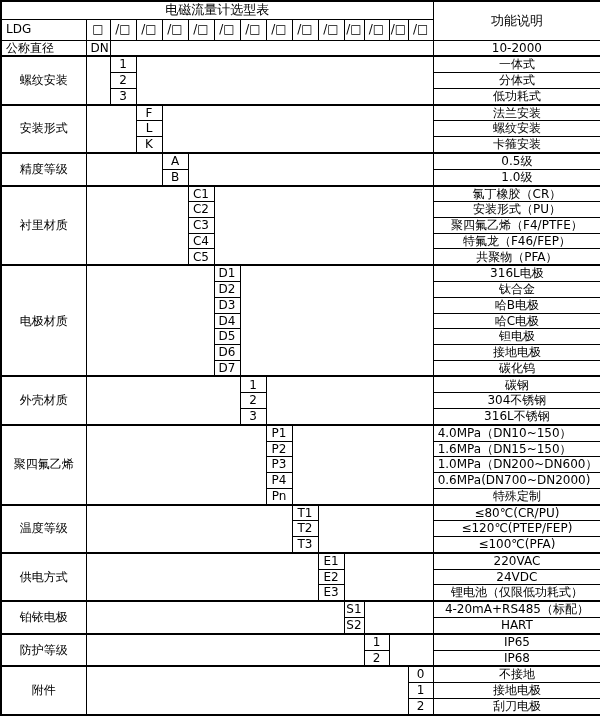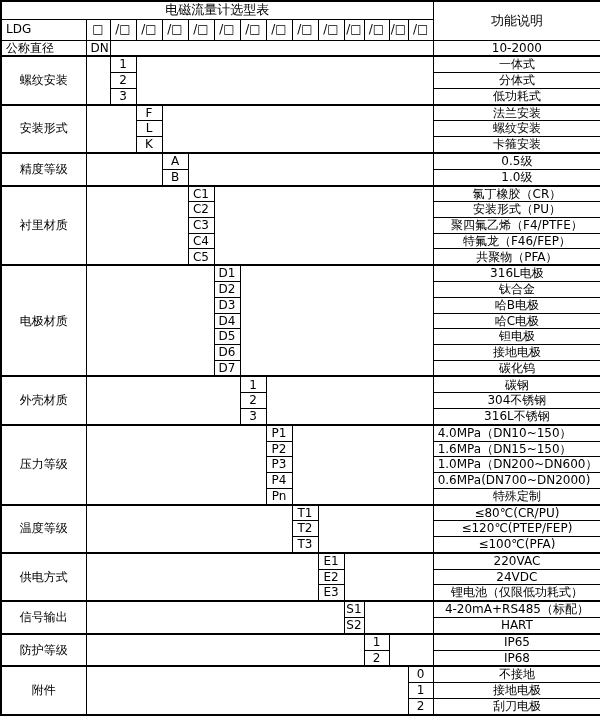--- a/index.html
+++ b/index.html
@@ -179,21 +179,21 @@
         </tr>
         <tr>
           <td>2</td>
           <td>304不锈钢</td>
         </tr>
         <tr>
           <td>3</td>
           <td>316L不锈钢</td>
         </tr>
         <tr class="sec">
-          <td rowspan="5">压力等级</td>
+          <td rowspan="5">聚四氟乙烯</td>
           <td colspan="7" rowspan="5"></td>
           <td>P1</td>
           <td colspan="6" rowspan="5"></td>
           <td class="left">4.0MPa（DN10~150）</td>
         </tr>
         <tr>
           <td>P2</td>
           <td class="left">1.6MPa（DN15~150）</td>
         </tr>
         <tr>
@@ -232,21 +232,21 @@
         </tr>
         <tr>
           <td>E2</td>
           <td>24VDC</td>
         </tr>
         <tr>
           <td>E3</td>
           <td>锂电池（仅限低功耗式）</td>
         </tr>
         <tr class="sec">
-          <td rowspan="2">信号输出</td>
+          <td rowspan="2">铂铱电极</td>
           <td colspan="10" rowspan="2"></td>
           <td>S1</td>
           <td colspan="3" rowspan="2"></td>
           <td>4-20mA+RS485（标配）</td>
         </tr>
         <tr>
           <td>S2</td>
           <td>HART</td>
         </tr>
         <tr class="sec">

